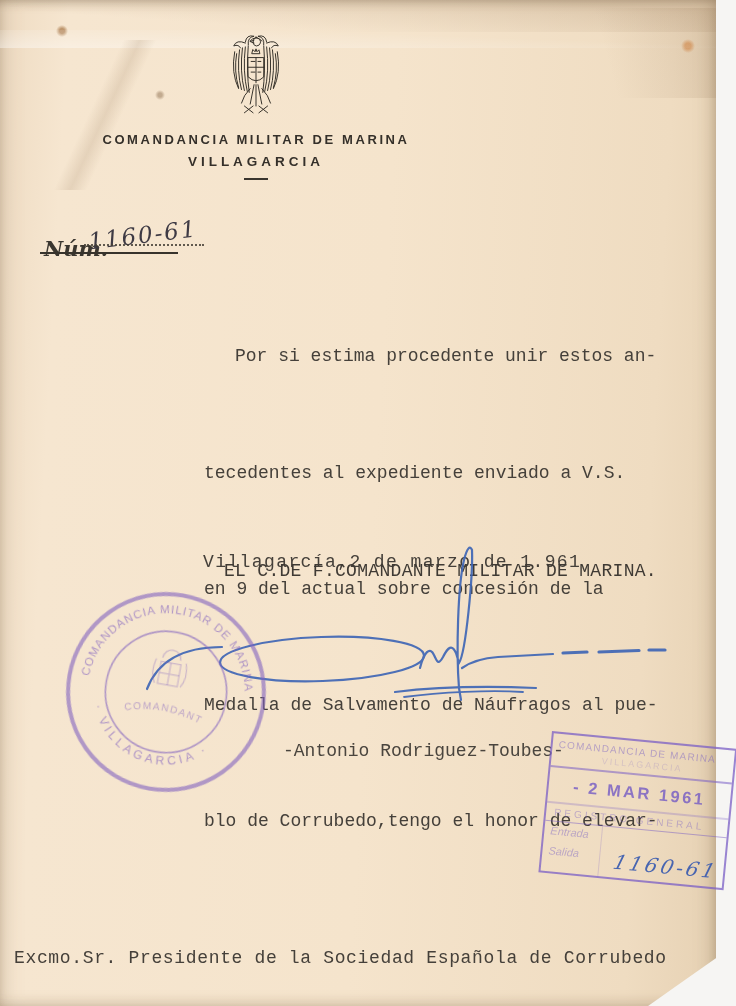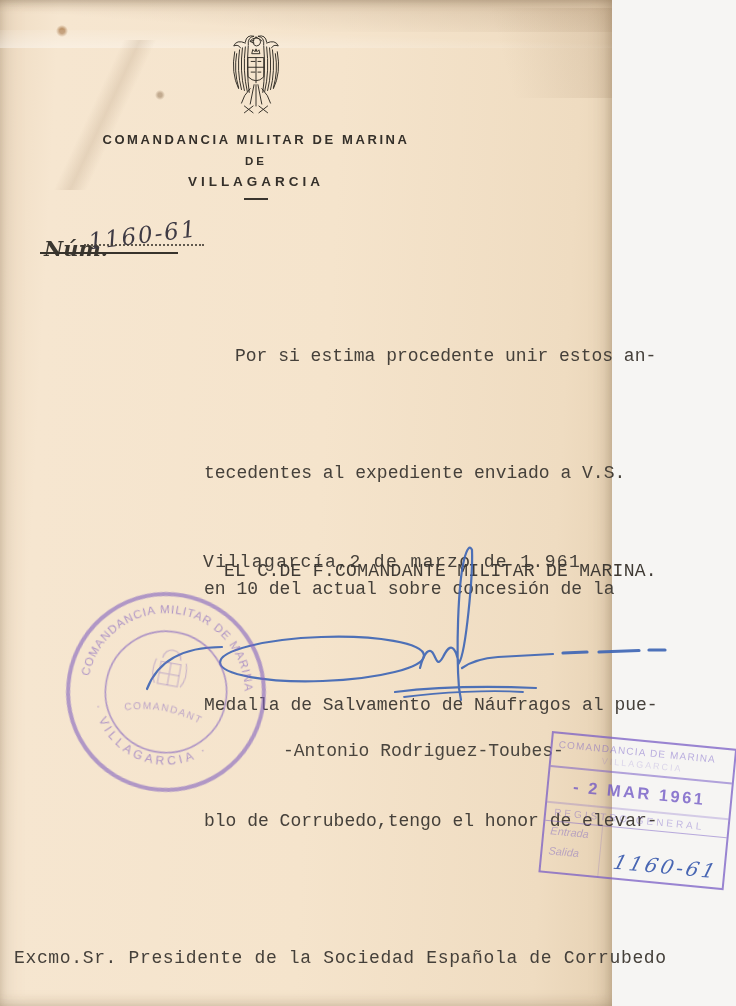--- a/index.html
+++ b/index.html
@@ -1,18 +1,18 @@
 <!DOCTYPE html>
 <html><head>
 <meta charset="utf-8">
 <style>
   html,body{margin:0;padding:0;background:#f6f5f3;}
   body{width:736px;height:1006px;overflow:hidden;font-family:"Liberation Mono",monospace;}
   .page{
-    position:relative;width:612px;height:1006px;color:#46413a;
+    position:relative;width:716px;height:1006px;color:#46413a;
     background:
       radial-gradient(circle at 62px 31px, rgba(143,84,28,.55) 0 2.5px, rgba(143,84,28,0) 6px),
       radial-gradient(circle at 160px 95px, rgba(110,75,40,.38) 0 2px, rgba(110,75,40,0) 5px),
       radial-gradient(circle at 688px 46px, rgba(214,125,52,.55) 0 3px, rgba(214,125,52,0) 7px),
       radial-gradient(circle at 733px 120px, rgba(190,110,60,.25) 0 3px, rgba(190,110,60,0) 8px),
       linear-gradient(93deg,#eedbc2 0%,#f6e6d0 9%,#f5e4cc 52%,#efdcc1 88%,#e6d1b3 100%);
     box-shadow:
       inset 0 7px 12px -7px rgba(120,100,75,.55),
       inset -12px 0 20px -12px rgba(140,118,90,.6),
       inset 14px 0 24px -18px rgba(140,118,90,.5),
@@ -122,34 +122,33 @@
         <path d="M28 20 h8 l-1 -4 l-2 2 l-1 -3 l-1 3 l-2 -2 z"></path>
         <path d="M24 24 h16 v20 q-8 8 -16 0 z"></path>
         <path d="M32 24 v26 M24 34 h16"></path>
         <path d="M27 28 h4 M34 28 h3 M27 39 h4 M34 39 h3"></path>
         <path d="M30 52 l-4 20 M32 52 v22 M34 52 l4 20"></path>
         <path d="M26 56 q-7 7 -9 15 M38 56 q7 7 9 15"></path>
         <path d="M20 74 l9 7 M29 74 l-9 7 M35 74 l9 7 M44 74 l-9 7"></path>
       </g>
     </svg>
     <div class="lh1">COMANDANCIA MILITAR DE MARINA</div>
-    <div class="lh2">DE</div>
     <div class="lh3">VILLAGARCIA</div>
     <div class="lh-rule"></div>
   </header>
 
   <span class="ref-label">Núm.</span>
   <span class="ref-value">1160-61</span>
   <div class="ref-dotted"></div>
   <div class="ref-solid"></div>
 
   <main class="body-text">
     <div class="bl indent">Por si estima procedente unir estos an-</div>
     <div class="bl">tecedentes al expediente enviado a V.S.</div>
-    <div class="bl">en 10 del actual sobre concesión de la</div>
+    <div class="bl">en 9 del actual sobre concesión de la</div>
     <div class="bl">Medalla de Salvamento de Náufragos al pue-</div>
     <div class="bl">blo de Corrubedo,tengo el honor de elevar-</div>
   </main>
 
   <div class="valediction">
     <div>Villagarcía,2 de marzo de 1.961</div>
   </div>
 
   <div class="signer-title">EL C.DE F.COMANDANTE MILITAR DE MARINA.</div>
   <div class="signer-name">-Antonio Rodriguez-Toubes-</div>

